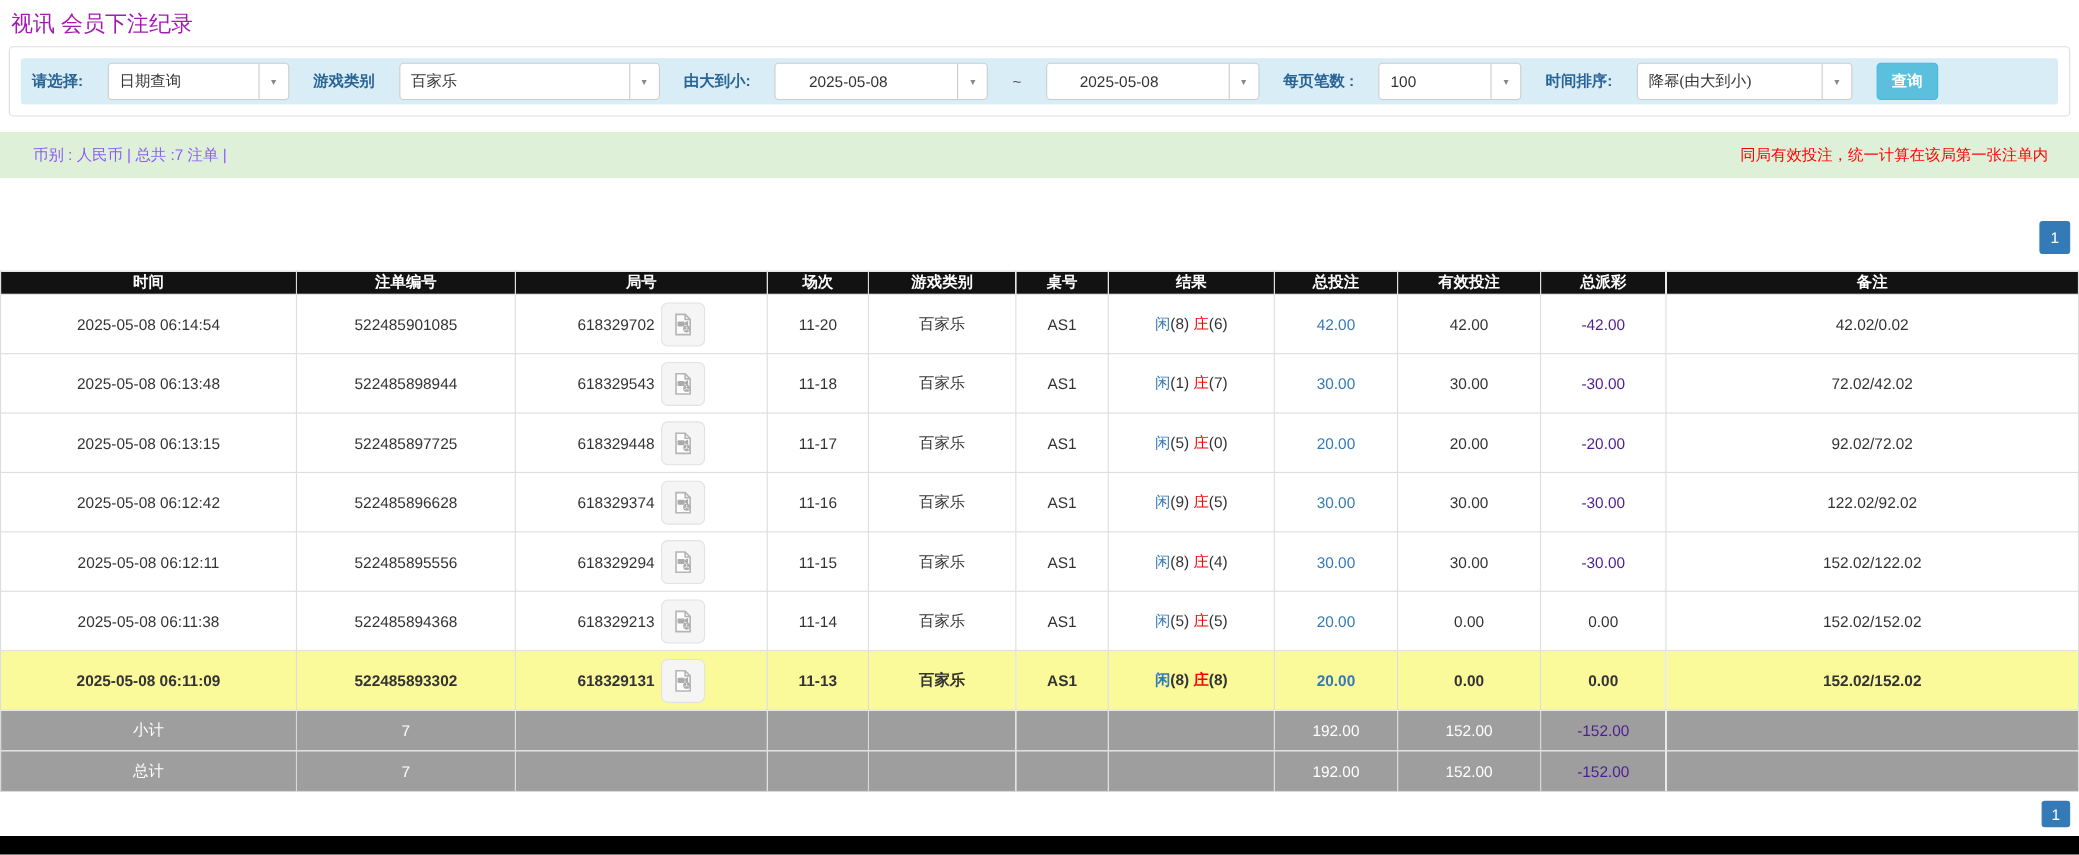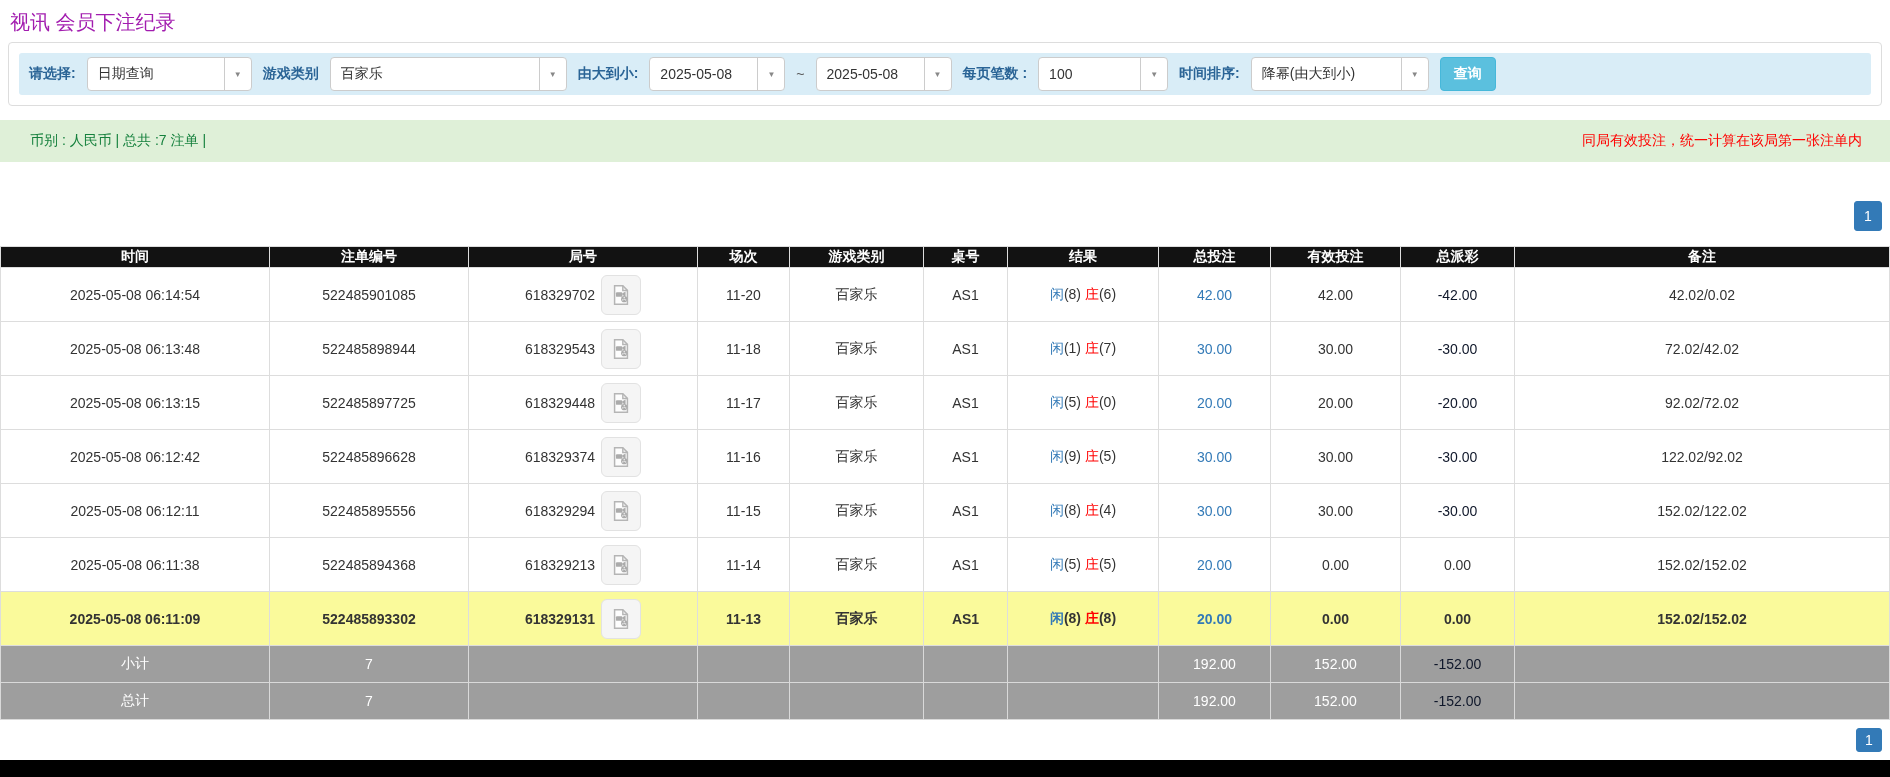--- a/index.html
+++ b/index.html
@@ -4,50 +4,50 @@
 <style>
   * { box-sizing: border-box; }
   html,body { margin:0; padding:0; }
   body {
     width:1890px; height:777px; overflow:hidden; background:#fff;
     font-family:"Liberation Sans", sans-serif; color:#333; position:relative;
   }
   h1.title { font-size:20px; font-weight:normal; color:#a21caf; margin:8px 8px 6px 10px; line-height:28px; }
 
   .filter-panel { margin:0 8px; border:1px solid #ddd; border-radius:4px; padding:10px; background:#fff; }
-  .filter-bar { background:#d9edf7; border-radius:3px; height:42px; display:flex; align-items:center; padding:0 10px; gap:11px; }
+  .filter-bar { background:#d9edf7; border-radius:3px; height:42px; display:flex; align-items:center; padding:0 10px; gap:22px; }
   .flabel { color:#2a6496; font-weight:bold; font-size:14px; white-space:nowrap; }
   .sep { color:#555; font-size:14px; }
   .sel { display:inline-flex; align-items:stretch; background:#fff; border:1px solid #ccc; border-radius:4px; height:34px; cursor:pointer; }
   .sel .txt { display:flex; align-items:center; padding:0 10px; font-size:14px; color:#333; flex:1 1 auto; white-space:nowrap; }
   .sel .arrow { width:27px; border-left:1px solid #ccc; display:flex; align-items:center; justify-content:center; color:#888; }
   .sel .arrow::after { content:"▼"; font-size:8px; }
-  .w-qtype { width:165px; } .w-game { width:237px; } .w-date { width:136px; }
-  .w-pp { width:130px; } .w-sort { width:178px; }
+  .w-qtype { width:165px; } .w-game { width:237px; } .w-date { width:194px;padding-left:20px; }
+  .w-pp { width:130px; } .w-sort { width:196px;font-family:Liberation Serif, serif; }
   .btn-query { background:#5bc0de; border:1px solid #46b8da; color:#fff; height:34px; padding:0 13px; border-radius:4px; font-size:14px; cursor:pointer;font-weight:bold; }
 
   .notice { margin-top:14px; background:#dff0d8; height:42px; display:flex; align-items:center; justify-content:space-between; padding:0 28px 0 30px; font-size:14px; }
-  .notice .left { color:#15803d; }
+  .notice .left { color:#8b5cf6; }
   .notice .right { color:#ff0000; }
 
   .pag { text-align:right; }
   .pag-top { margin:39px 8px 15px; }
   .pag-bottom { margin:8px 8px 0; }
   .page-box { display:inline-block; min-width:28px; height:30px; line-height:28px; text-align:center;
     background:#337ab7; border:1px solid #337ab7; color:#fff; border-radius:3px; font-size:14px; cursor:pointer; padding:0 6px; }
   .pag-bottom .page-box { height:24px; line-height:22px; min-width:26px; }
 
   table.bets { width:1890px; border-collapse:collapse; table-layout:fixed; }
   .bets th, .bets td { border:1px solid #ddd; text-align:center; overflow:hidden; }
   .bets thead th { background:#121212; color:#fff; height:19px; font-size:14px; font-weight:bold; }
   .bets td { height:54px; font-size:14px; color:#333; background:#fff; }
   tr.hl td { background:#fafa9b;font-weight:bold; }
   tr.summary td { background:#9e9e9e; color:#fff; height:37px; border-color:#d9d9d9; }
   td.blue { color:#337ab7; }
-  td.neg, tr.summary td.neg { color:#0f172a;text-align:center; }
+  td.neg, tr.summary td.neg { color:#4c1d95;text-align:center; }
   .r-blue { color:#337ab7; } .r-red { color:#ff0000; } .r-num { color:#333; }
 
   .c-time{width:269px}.c-betid{width:199px}.c-round{width:229px}.c-session{width:92px}.c-game{width:134px}
   .c-table{width:84px}.c-result{width:151px}.c-totalbet{width:112px}.c-validbet{width:130px}.c-payout{width:114px}.c-remark{width:auto}
 
   .round-no { vertical-align:middle; }
   .video-btn { display:inline-flex; align-items:center; justify-content:center; width:40px; height:40px;
     background:#f5f5f5; border:1px solid #e2e2e2; border-radius:6px; margin-left:6px; vertical-align:middle; cursor:pointer; padding:0; }
 
   .footer-black { position:absolute; left:0; bottom:0; width:1890px; height:17px; background:#000; }

